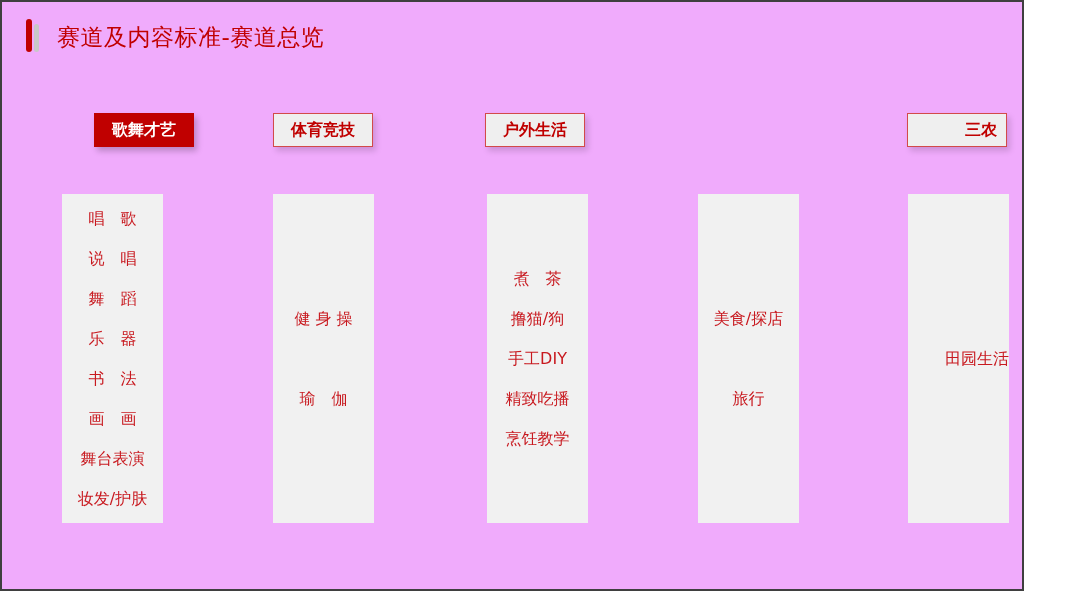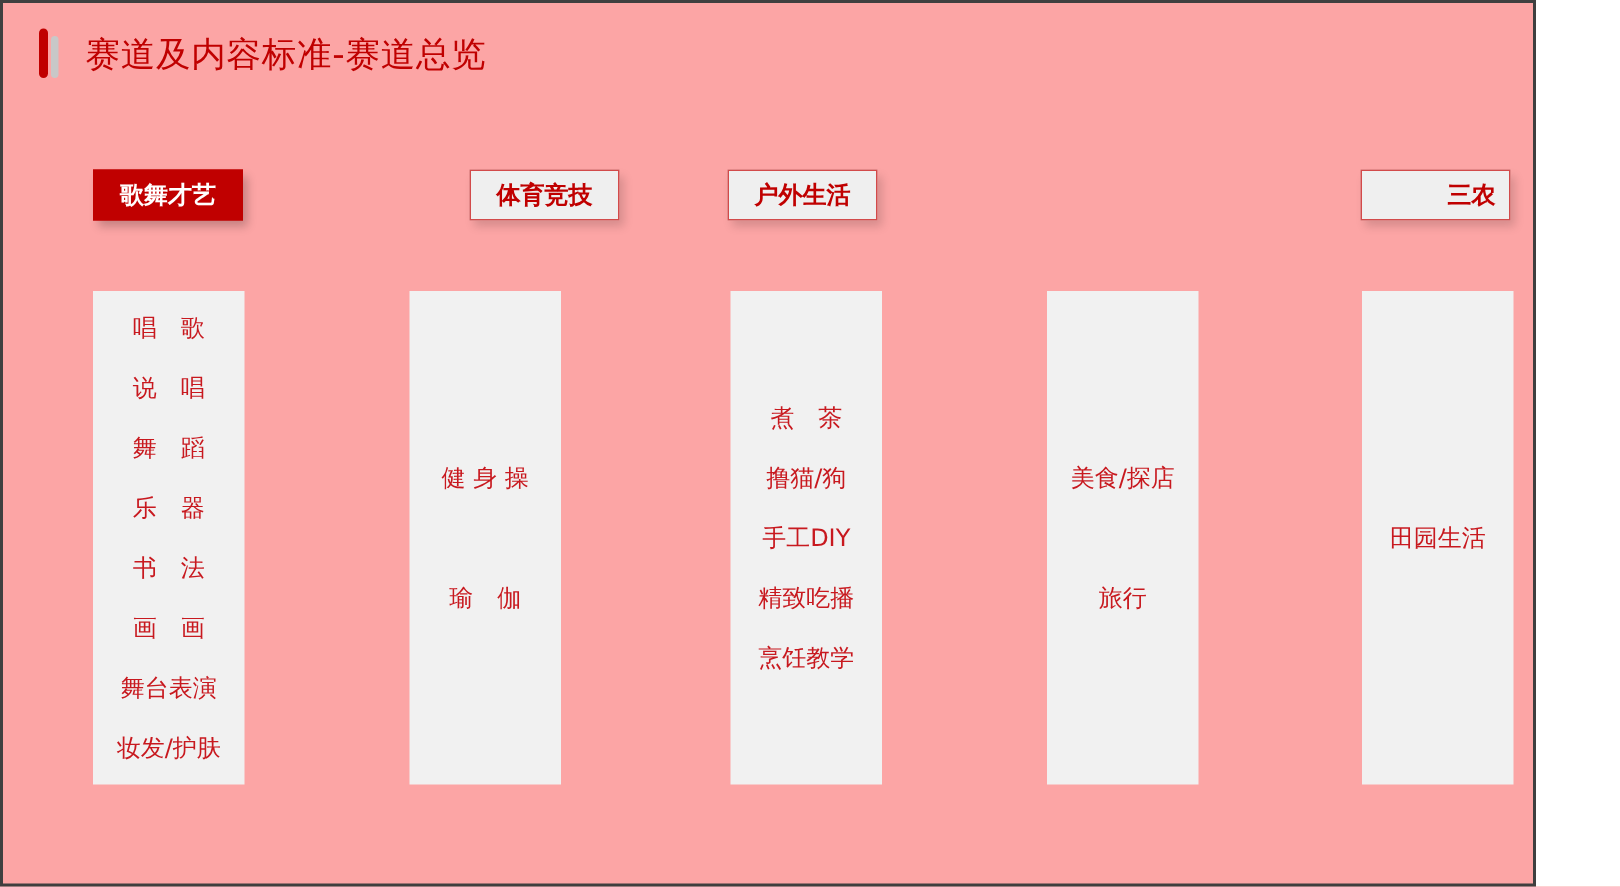--- a/index.html
+++ b/index.html
@@ -6,21 +6,21 @@
     body {
       width: 1080px; height: 591px; overflow: hidden;
       background: #ffffff;
       font-family: "DejaVu Sans", "Liberation Sans", sans-serif;
     }
     .slide {
       position: relative;
       width: 1024px; height: 591px;
       box-sizing: border-box;
       border: 2px solid #3f3f3f;
-      background: #fca5a5;
+      background: #f0abfc;
     }
     .accent-red {
       position: absolute; left: 24px; top: 17px;
       width: 6px; height: 33px; border-radius: 3px;
       background: #c00000;
     }
     .accent-grey {
       position: absolute; left: 32px; top: 22px;
       width: 5px; height: 28px; border-radius: 3px;
       background: #c8c8c8;
@@ -36,20 +36,21 @@
       display: flex; align-items: center; justify-content: center;
       font-size: 16px; font-weight: bold;
       background: #efefef; color: #c00000;
       border: 1px solid #d24a4a;
       box-shadow: 3px 4px 6px rgba(0,0,0,0.15);
       cursor: pointer;
     }
     .tab.active {
       background: #c00000; color: #ffffff; border-color: #c00000;
       box-shadow: 3px 4px 6px rgba(0,0,0,0.22);
+      margin-left: 32px;
     }
     .col {
       position: absolute; top: 192px; width: 101px; height: 329px;
       background: #f1f1f1;
       display: flex; flex-direction: column; align-items: center;
       justify-content: center;
     }
     .item {
       font-size: 16px; line-height: 20px; height: 20px;
       color: #c8191f; white-space: pre;
@@ -60,21 +61,21 @@
   </style>
 </head>
 <body>
 
 <div class="slide">
   <div class="accent-red"></div>
   <div class="accent-grey"></div>
   <div class="title">赛道及内容标准-赛道总览</div>
 
   <div class="tab active" style="left:60px;">歌舞才艺</div>
-  <div class="tab" style="left:271px;margin-left:40px;">体育竞技</div>
+  <div class="tab" style="left:271px;">体育竞技</div>
   <div class="tab" style="left:483px;">户外生活</div>
   <div class="tab" style="left:905px;padding-left:48px;">三农</div>
 
   <div class="col dense" style="left:60px;">
     <div class="item">唱　歌</div>
     <div class="item">说　唱</div>
     <div class="item">舞　蹈</div>
     <div class="item">乐　器</div>
     <div class="item">书　法</div>
     <div class="item">画　画</div>
@@ -93,16 +94,16 @@
     <div class="item">手工DIY</div>
     <div class="item">精致吃播</div>
     <div class="item">烹饪教学</div>
   </div>
 
   <div class="col loose" style="left:696px;">
     <div class="item">美食/探店</div>
     <div class="item">旅行</div>
   </div>
 
-  <div class="col dense" style="left:906px;">
+  <div class="col dense" style="left:906px;align-items:flex-end;">
     <div class="item">田园生活</div>
   </div>
 </div>
 
 </body></html>

